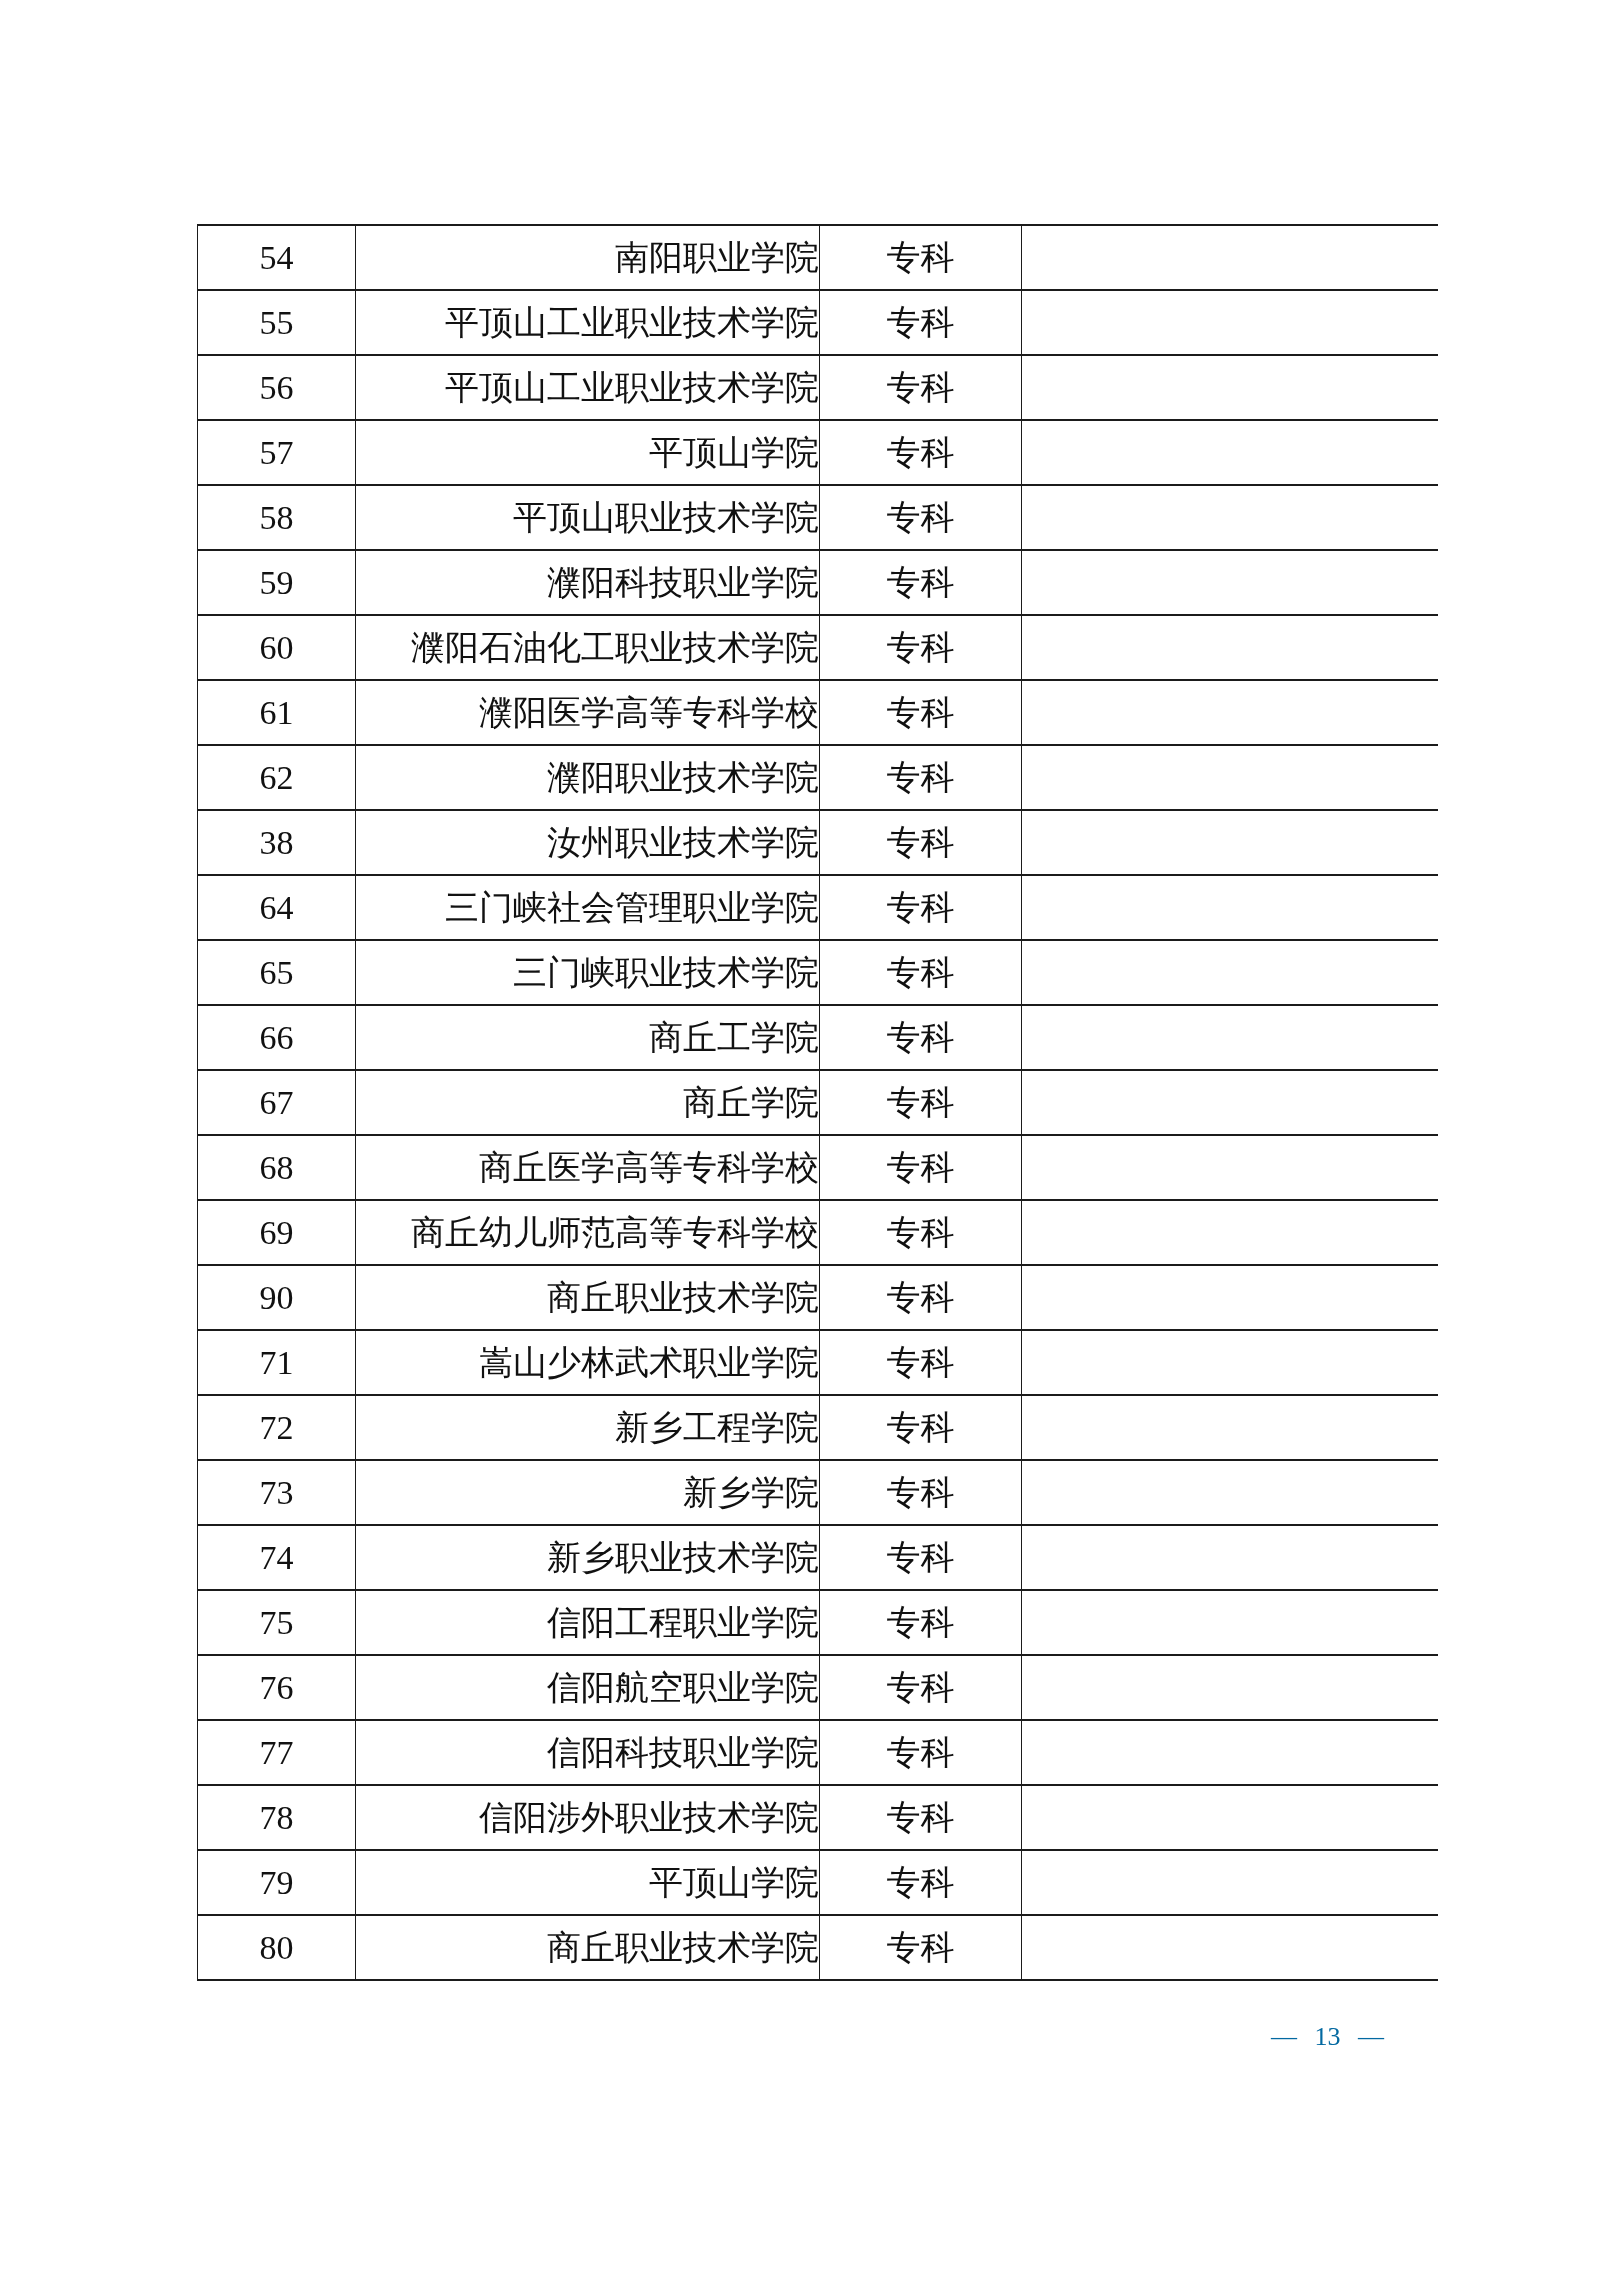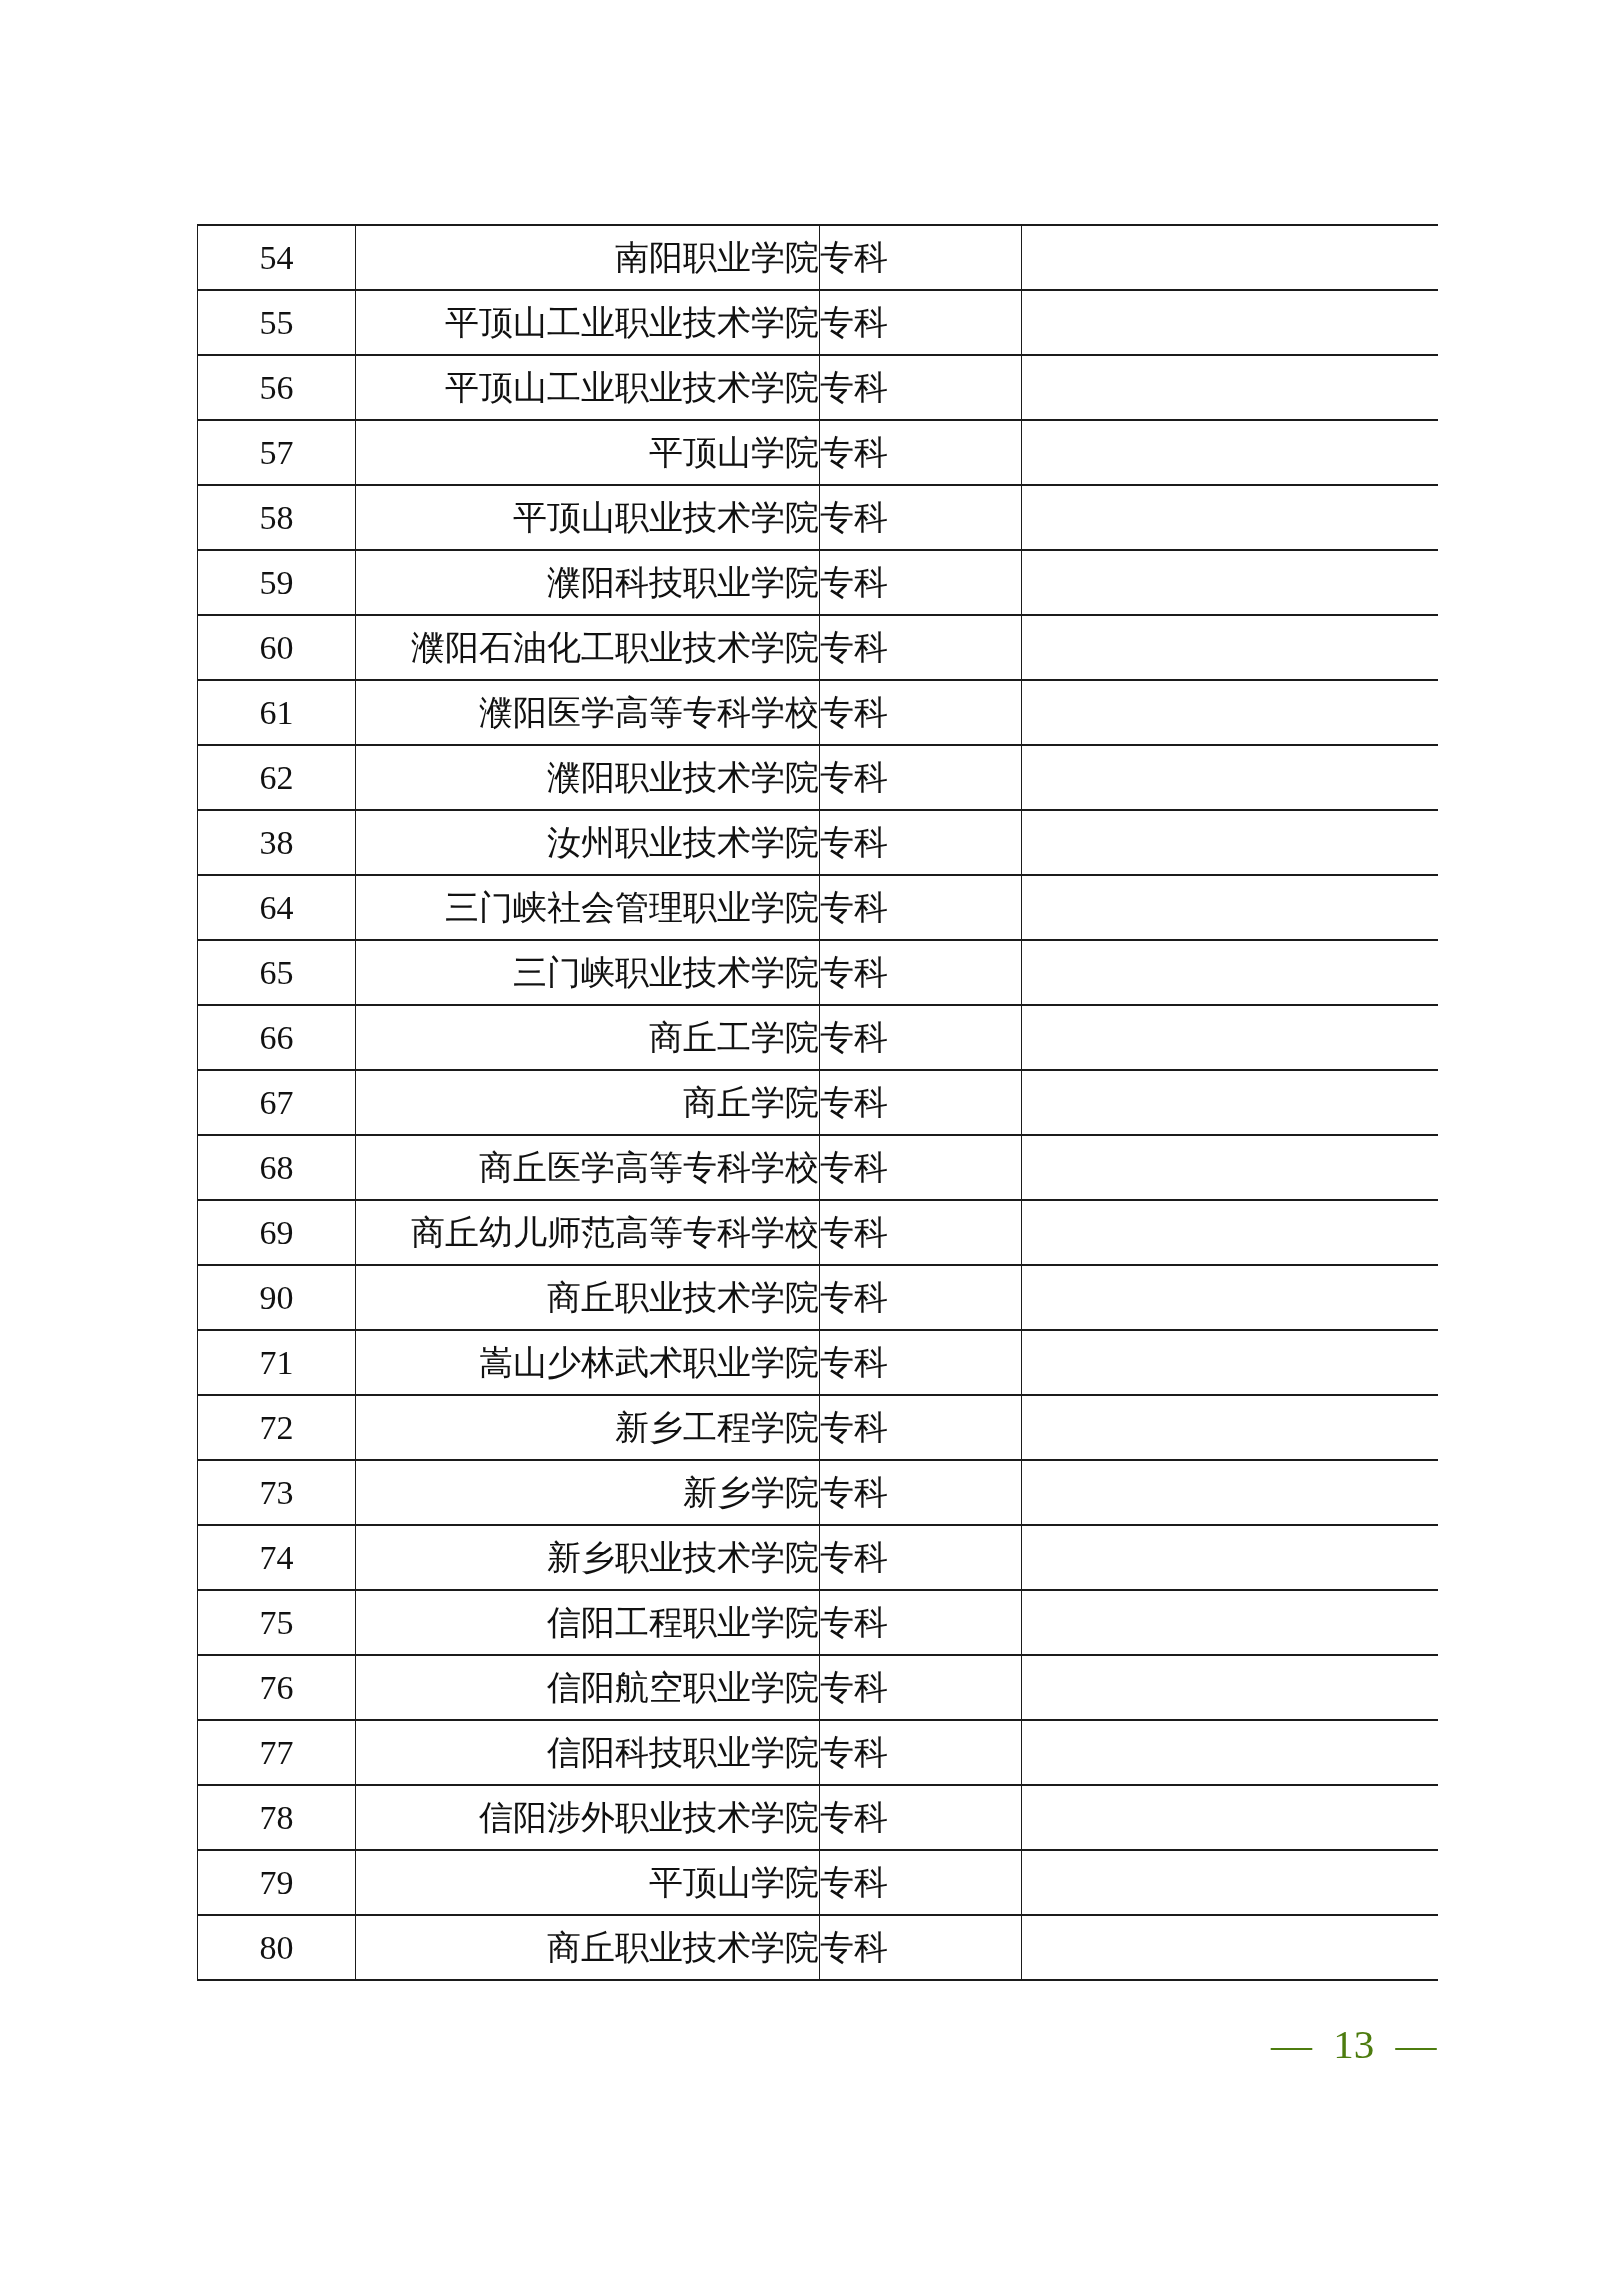--- a/index.html
+++ b/index.html
@@ -38,33 +38,34 @@
   }
   td.cell-no {
     text-align: center;
     font-size: 32.5px;
   }
   td.cell-name {
     text-align: right;
     padding-left: 16px;
   }
   td.cell-level {
+    text-align: center;
   }
   td.cell-note {
     background: #ffffff;
   }
   .page-number {
     position: absolute;
     left: 1271px;
     top: 2024px;
-    font-size: 41px;
+    font-size: 26px;
     line-height: 1;
     word-spacing: 11px;
     white-space: pre;
-    color: #4d7c0f;
+    color: #0369a1;
   }
 </style>
 </head>
 <body>
 
 <div class="page">
 
   <table class="roster">
     <colgroup>
       <col style="width:158px">

